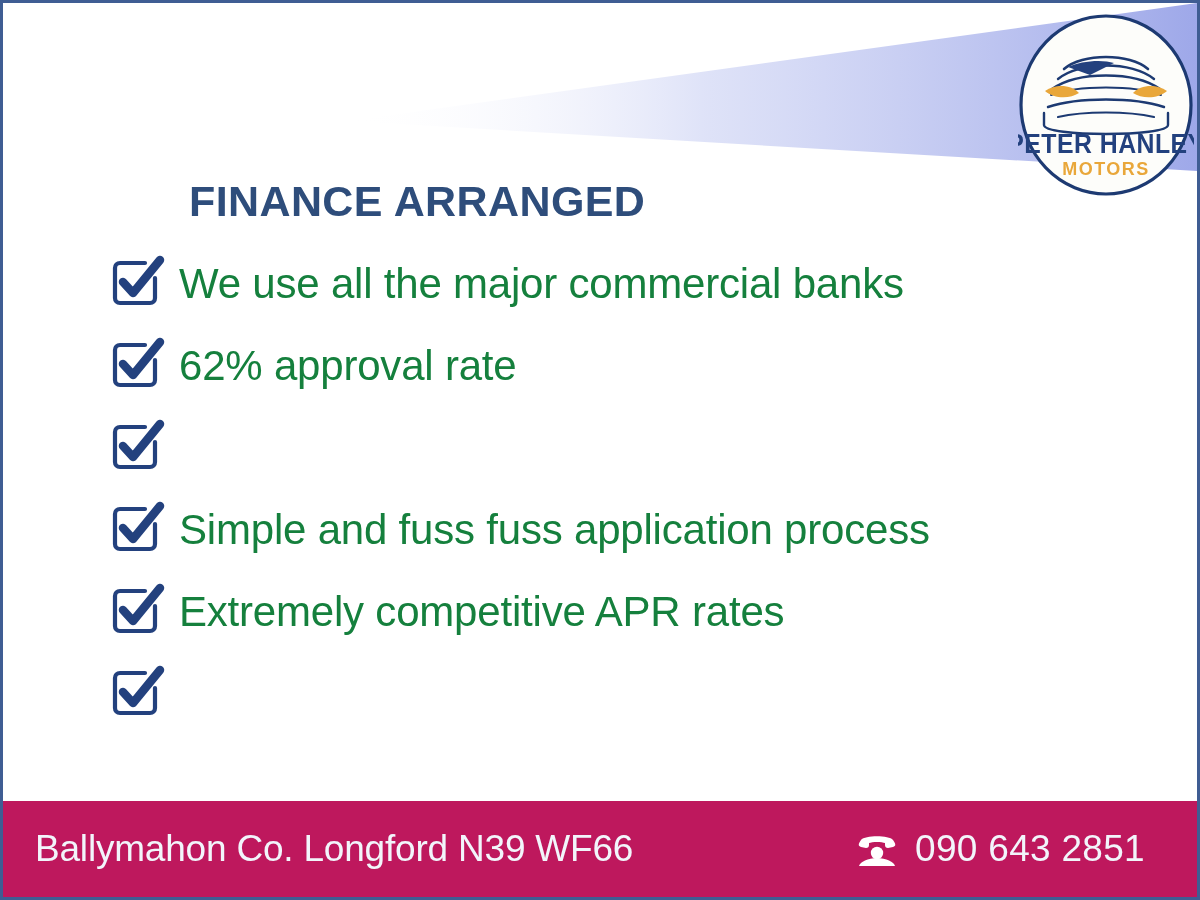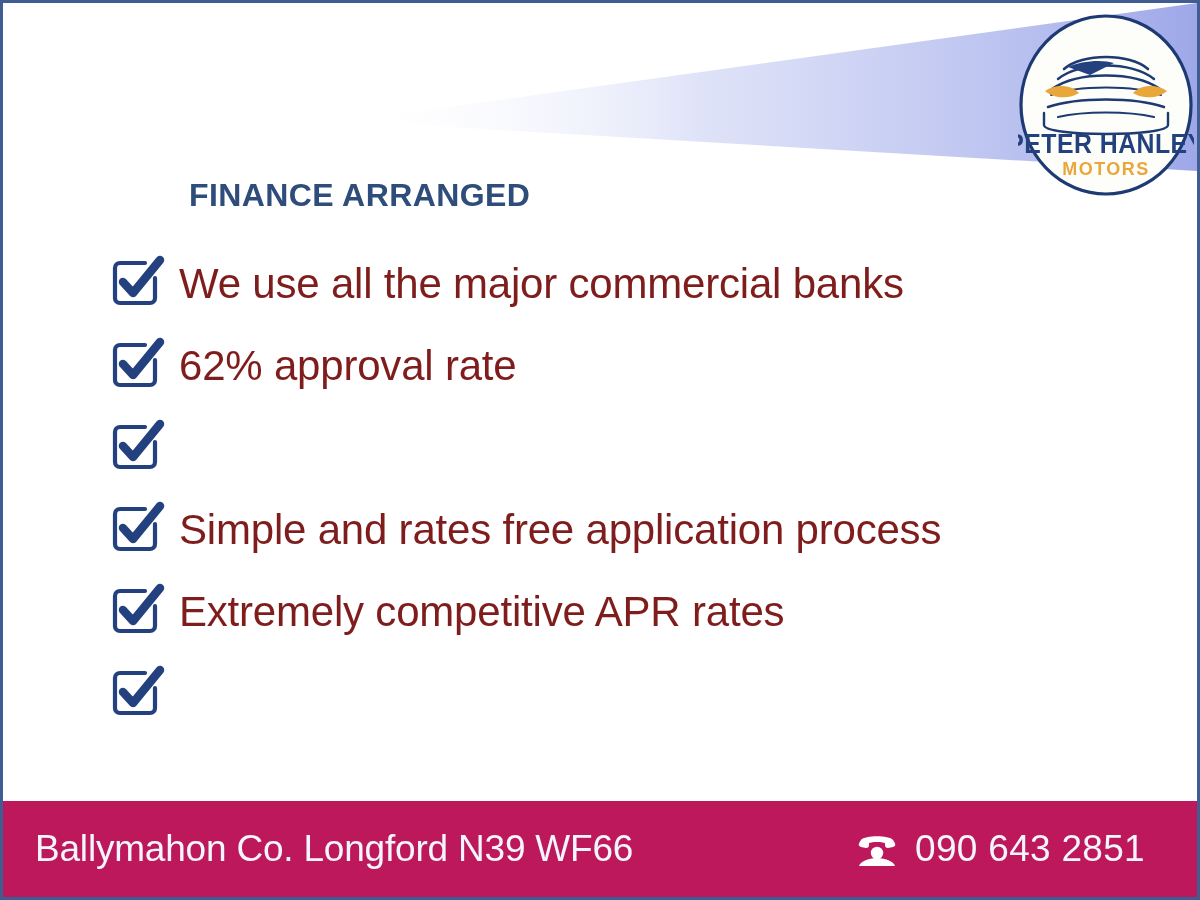--- a/index.html
+++ b/index.html
@@ -38,21 +38,21 @@
     width: 176px;
     height: 184px;
   }
   .logo-badge svg { display: block; width: 100%; height: 100%; }
 
   
   .headline {
     position: absolute;
     left: 186px;
     top: 174px;
-    font-size: 32px;
+    font-size: 43px;
     font-weight: bold;
     letter-spacing: 0.4px;
     color: #2e4d7b;
     white-space: nowrap;
   }
 
   
   .feature-list {
     position: absolute;
     left: 104px;
@@ -72,21 +72,21 @@
     height: 62px;
     margin-right: 10px;
     position: relative;
     top: -2px;
   }
   .check-icon svg { display: block; width: 100%; height: 100%; }
 
   .feature-text {
     font-size: 42px;
     font-weight: 300;
-    color: #7f1d1d;
+    color: #15803d;
     line-height: 1;
     white-space: nowrap;
     letter-spacing: -0.2px;
   }
 
   
   .contact-bar {
     position: absolute;
     left: 0;
     right: 0;
@@ -205,21 +205,21 @@
       </span>
     </div>
 
     <div class="feature-row">
       <span class="check-icon">
         <svg viewBox="0 0 62 62" aria-hidden="true">
           <path d="M48 27 L48 47 C48 50 46 52 43 52 L13 52 C10 52 8 50 8 47 L8 17 C8 14 10 12 13 12 L38 12" fill="none" stroke="#23417e" stroke-width="4.2" stroke-linecap="round" stroke-linejoin="round"></path>
           <path d="M16 31 L26 42 L53 9" fill="none" stroke="#23417e" stroke-width="8.5" stroke-linecap="round" stroke-linejoin="round"></path>
         </svg>
       </span>
-      <span class="feature-text">Simple and rates free application process</span>
+      <span class="feature-text">Simple and fuss fuss application process</span>
     </div>
 
     <div class="feature-row">
       <span class="check-icon">
         <svg viewBox="0 0 62 62" aria-hidden="true">
           <path d="M48 27 L48 47 C48 50 46 52 43 52 L13 52 C10 52 8 50 8 47 L8 17 C8 14 10 12 13 12 L38 12" fill="none" stroke="#23417e" stroke-width="4.2" stroke-linecap="round" stroke-linejoin="round"></path>
           <path d="M16 31 L26 42 L53 9" fill="none" stroke="#23417e" stroke-width="8.5" stroke-linecap="round" stroke-linejoin="round"></path>
         </svg>
       </span>
       <span class="feature-text">Extremely competitive APR rates</span>

